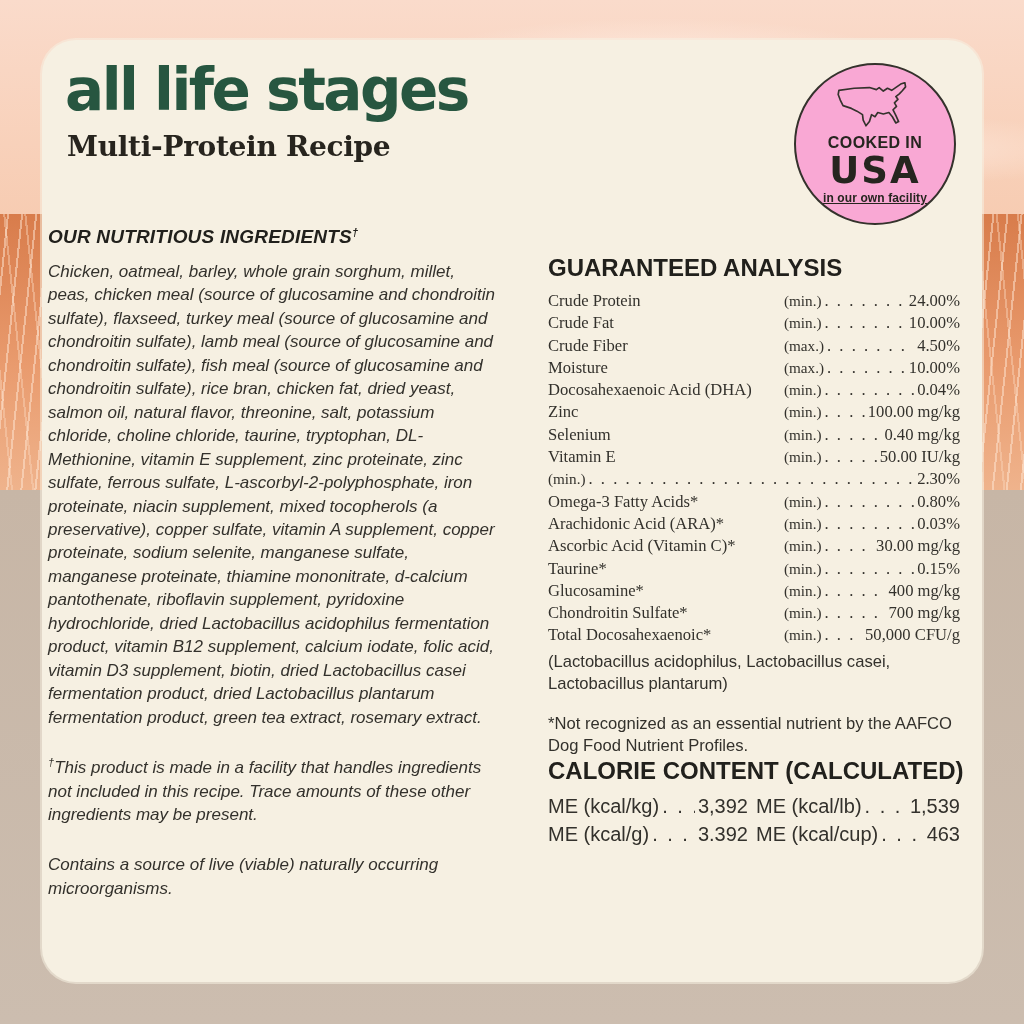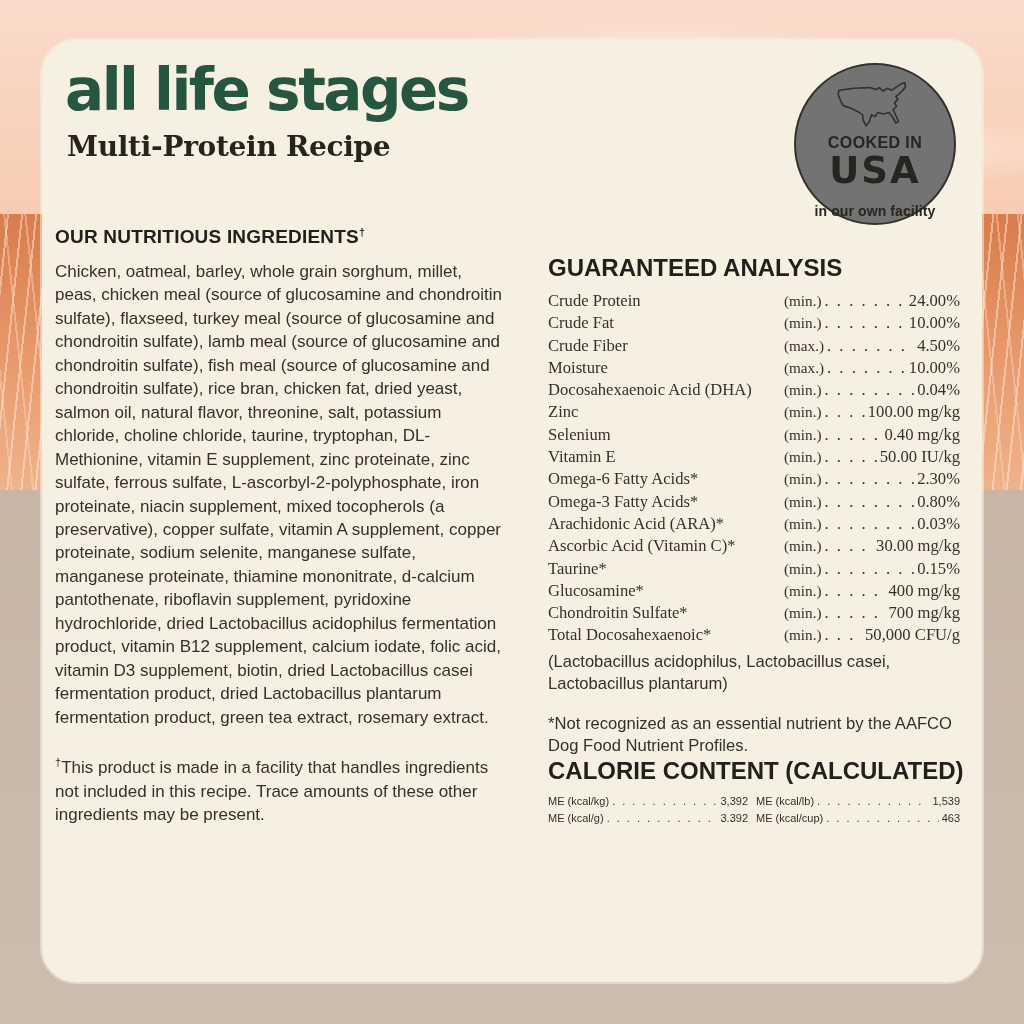--- a/index.html
+++ b/index.html
@@ -39,30 +39,30 @@
   .product-title{
     margin:0;font-family:"DejaVu Sans",sans-serif;font-weight:800;
     font-size:58px;line-height:1.05;letter-spacing:-2.5px;color:#275640;
   }
   .product-subtitle{
     margin:12px 0 0 2px;font-family:"DejaVu Serif",serif;font-weight:700;
     font-size:28px;line-height:1;letter-spacing:-0.3px;color:#27241e;
   }
   .badge{
     position:absolute;right:26px;top:23px;width:162px;height:162px;
-    border:2px solid #34322c;border-radius:50%;background:#737373;
+    border:2px solid #34322c;border-radius:50%;background:#f9a8d4;
     display:flex;flex-direction:column;align-items:center;box-sizing:border-box;
     color:#26251f;text-align:center;
   }
   .badge svg{margin-top:17px;}
   .badge-l1{font-weight:700;font-size:16px;letter-spacing:.4px;margin-top:2px;}
   .badge-l2{font-weight:800;font-size:37px;line-height:1;letter-spacing:2px;font-family:"DejaVu Sans",sans-serif;}
-  .badge-l3{font-weight:700;font-size:14px;margin-top:14px;letter-spacing:.1px;}
-  
-  .col-left{position:absolute;left:13px;top:186px;width:452px;color:#33312c;}
+  .badge-l3{font-weight:700;font-size:12px;margin-top:2px;letter-spacing:.1px;text-decoration:underline;}
+  
+  .col-left{position:absolute;left:6px;top:186px;width:452px;color:#33312c;font-style:italic;}
   .col-right{position:absolute;left:506px;top:214px;width:412px;color:#33312c;}
   h3.sec{
     margin:0;font-size:24px;font-weight:700;letter-spacing:0;
     color:#21201c;white-space:nowrap;
   }
   .col-left h3.sec{font-size:19px;letter-spacing:.2px;}
   .ing-body{margin:12px 0 0;font-size:17px;line-height:1.38;}
   .foot{margin:27px 0 0;font-size:17px;line-height:1.38;}
   sup.dg{font-size:11px;line-height:0;}
   
@@ -74,21 +74,21 @@
   .dots::before{content:". . . . . . . . . . . . . . . . . . . . . . . . . . . .";letter-spacing:2px;}
   .ga-val{flex:none;white-space:nowrap;}
   .micro-note{margin:3px 0 0;font-size:16.6px;line-height:1.35;}
   .aafco{margin:17px 0 0;font-size:16.6px;line-height:1.33;}
   
   .cal-head{margin-top:25px;font-size:21px;letter-spacing:-0.4px;}
   .cal-grid{
     margin-top:10px;display:grid;grid-template-columns:200px 204px;
     column-gap:8px;row-gap:5px;
   }
-  .cal-entry{display:flex;align-items:baseline;font-size:11px;text-align:center;}
+  .cal-entry{display:flex;align-items:baseline;font-size:20px;text-align:center;}
   .cal-label{flex:none;white-space:nowrap;}
   .cal-val{flex:none;white-space:nowrap;}
 </style>
 </head>
 <body>
 
 <div>
   <div class="bg-sky"></div>
   <div class="bg-field"></div>
   <div class="bg-taupe"></div>
@@ -107,20 +107,21 @@
     </svg>
     <div class="badge-l1">COOKED IN</div>
     <div class="badge-l2">USA</div>
     <div class="badge-l3">in our own facility</div>
   </div>
 
   <div class="col-left">
     <h3 class="sec"><span>OUR NUTRITIOUS INGREDIENTS</span><sup class="dg">†</sup></h3>
     <p class="ing-body">Chicken, oatmeal, barley, whole grain sorghum, millet, peas, chicken meal (source of glucosamine and chondroitin sulfate), flaxseed, turkey meal (source of glucosamine and chondroitin sulfate), lamb meal (source of glucosamine and chondroitin sulfate), fish meal (source of glucosamine and chondroitin sulfate), rice bran, chicken fat, dried yeast, salmon oil, natural flavor, threonine, salt, potassium chloride, choline chloride, taurine, tryptophan, DL-Methionine, vitamin E supplement, zinc proteinate, zinc sulfate, ferrous sulfate, L-ascorbyl-2-polyphosphate, iron proteinate, niacin supplement, mixed tocopherols (a preservative), copper sulfate, vitamin A supplement, copper proteinate, sodium selenite, manganese sulfate, manganese proteinate, thiamine mononitrate, d-calcium pantothenate, riboflavin supplement, pyridoxine hydrochloride, dried Lactobacillus acidophilus fermentation product, vitamin B12 supplement, calcium iodate, folic acid, vitamin D3 supplement, biotin, dried Lactobacillus casei fermentation product, dried Lactobacillus plantarum fermentation product, green tea extract, rosemary extract.</p>
     <p class="foot"><sup class="dg">†</sup><span>This product is made in a facility that handles ingredients not included in this recipe. Trace amounts of these other ingredients may be present.</span></p>
+    <p class="foot">Contains a source of live (viable) naturally occurring microorganisms.</p>
   </div>
 
   <div class="col-right">
     <h3 class="sec">GUARANTEED ANALYSIS</h3>
     <div class="ga-table">
         <div class="ga-row">
           <span class="ga-label">Crude Protein</span>
           <span class="ga-min">(min.)</span>
           <span class="dots"></span>
           <span class="ga-val">24.00%</span>
@@ -161,21 +162,20 @@
           <span class="dots"></span>
           <span class="ga-val">0.40 mg/kg</span>
         </div>
         <div class="ga-row">
           <span class="ga-label">Vitamin E</span>
           <span class="ga-min">(min.)</span>
           <span class="dots"></span>
           <span class="ga-val">50.00 IU/kg</span>
         </div>
         <div class="ga-row">
-          <span class="ga-label">Omega-6 Fatty Acids*</span>
           <span class="ga-min">(min.)</span>
           <span class="dots"></span>
           <span class="ga-val">2.30%</span>
         </div>
         <div class="ga-row">
           <span class="ga-label">Omega-3 Fatty Acids*</span>
           <span class="ga-min">(min.)</span>
           <span class="dots"></span>
           <span class="ga-val">0.80%</span>
         </div>

